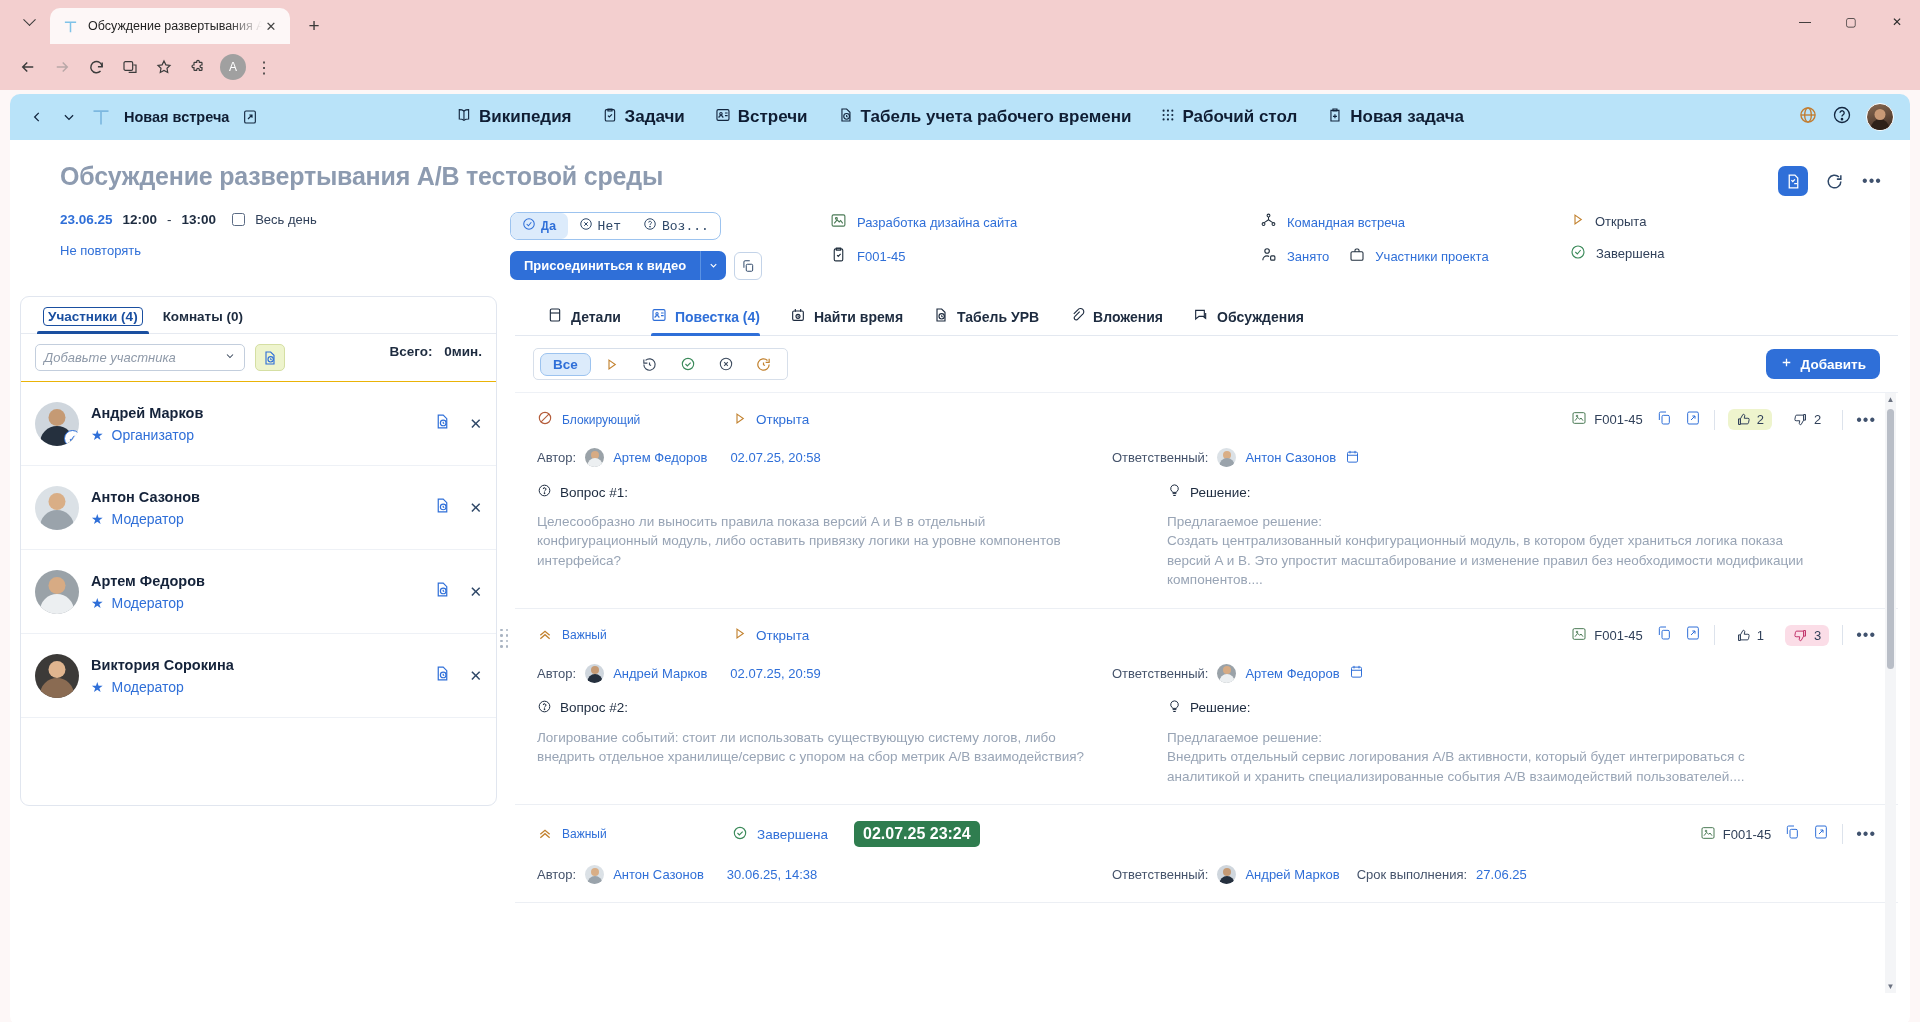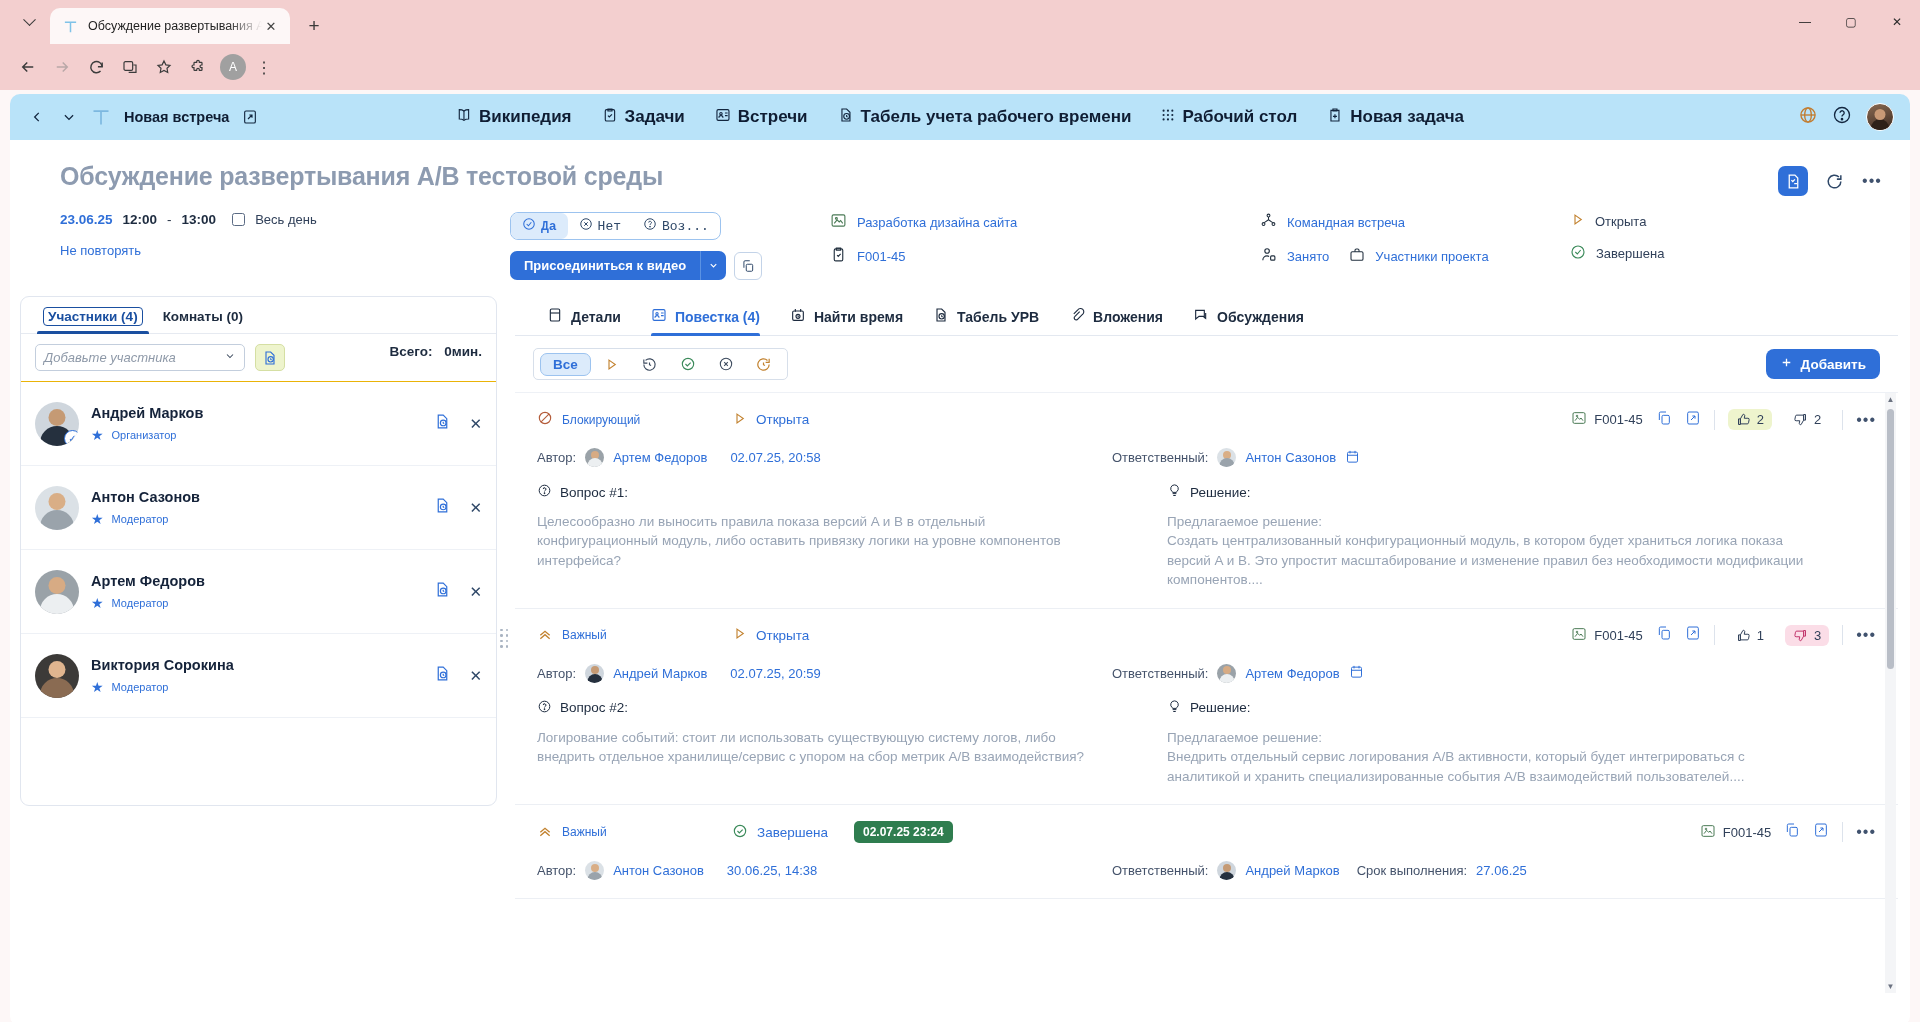--- a/index.html
+++ b/index.html
@@ -348,21 +348,21 @@
     position: absolute; right: -2px; bottom: -1px;
     width: 17px; height: 17px; border-radius: 50%;
     background: #fff; border: 1.6px solid #2f6fd8; color: #2f6fd8;
     font-size: 10px; display: flex; align-items: center; justify-content: center;
     z-index: 5;
   }
   .p-info { flex: 1; }
   .p-name { font-size: 14.5px; font-weight: 700; color: #15233a; }
   .p-role-line { display: flex; align-items: center; gap: 8px; margin-top: 6px; }
   .star { color: #2f6fd8; font-size: 14px; }
-  .p-role { font-size: 11px; color: #2f6fd8; }
+  .p-role { font-size: 14px; color: #2f6fd8; }
   .p-actions { display: flex; align-items: center; gap: 18px; color: #2f6fd8; }
   .p-x { color: #2f4868; font-size: 15px; }
 
   
   .drag-handle {
     width: 10px; align-self: center;
     display: flex; flex-direction: column; align-items: center; justify-content: center;
     gap: 3px; margin: 0 2px;
   }
   .drag-handle i { width: 2.5px; height: 2.5px; background: #aab4c2; border-radius: 50%; display:block; }
@@ -420,21 +420,21 @@
     height: 600px;
     overflow: hidden;
     position: relative;
   }
   .agenda-item { border-bottom: 1px solid #eceff4; padding: 16px 22px 18px 22px; }
   .ai-top { display: flex; align-items: center; }
   .ai-prio { display: flex; align-items: center; gap: 9px; width: 195px; font-size: 12px; }
   .ai-prio .t { color: #2f6fd8; }
   .ai-status { display: flex; align-items: center; gap: 9px; font-size: 13.5px; color: #2f6fd8; }
   .done-badge {
-    background: #2f7d4f; color: #fff; font-size: 12px; font-weight: 700;
+    background: #2f7d4f; color: #fff; font-size: 16px; font-weight: 700;
     border-radius: 5px; padding: 4px 9px; margin-left: 26px;
   }
   .ai-right { margin-left: auto; display: flex; align-items: center; gap: 13px; }
   .tag-f { display: flex; align-items: center; gap: 7px; font-size: 13px; color: #31415a; }
   .vsep { width: 1px; height: 20px; background: #dde3ec; }
   .vote {
     display: flex; align-items: center; gap: 6px;
     font-size: 13px; color: #31415a; padding: 3px 8px; border-radius: 6px;
   }
   .vote.up-on { background: #eef4cd; }

